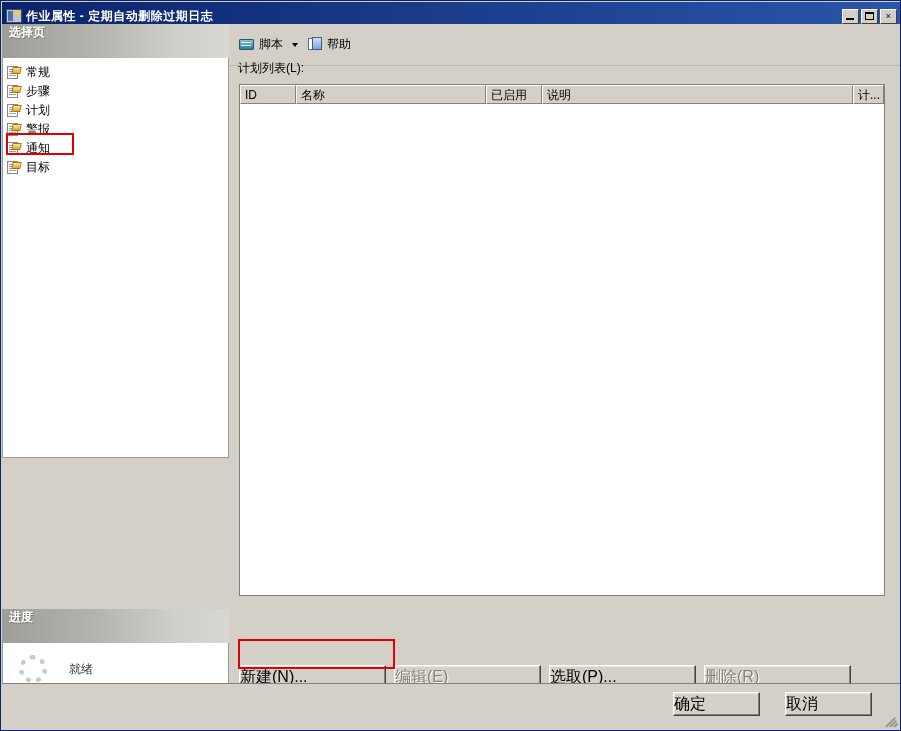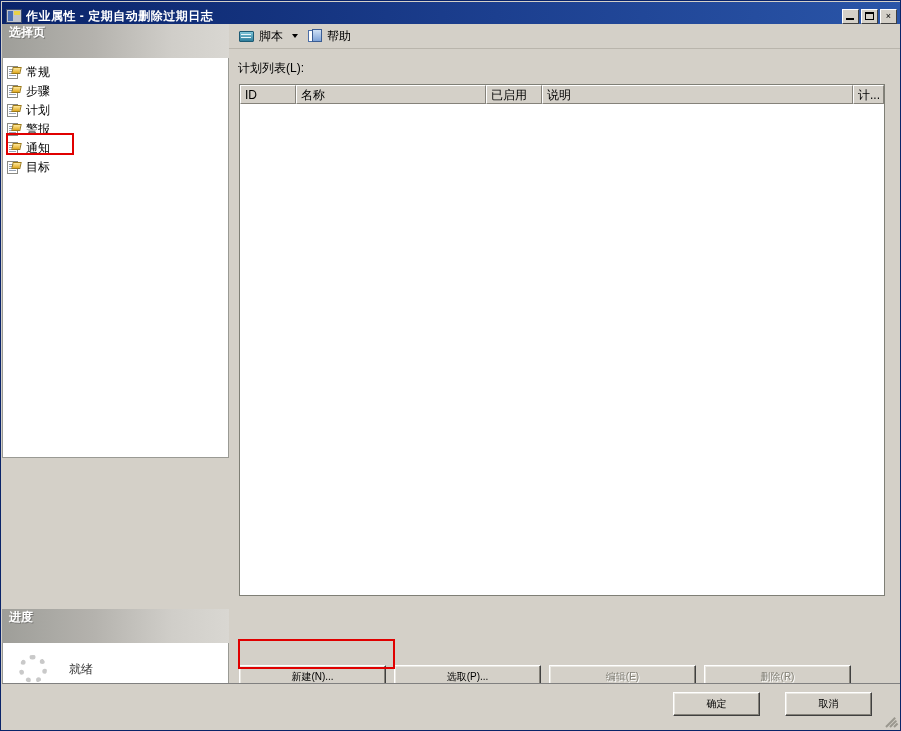--- a/index.html
+++ b/index.html
@@ -217,21 +217,21 @@
   .content {
     position: absolute;
     left: 228px; top: 23px;
     width: 672px; height: 660px;
     background: #d4d0c8;
     box-sizing: border-box;
   }
   .toolbar {
     position: absolute;
     left: 0; top: 0;
-    width: 672px; height: 25px;
+    width: 672px; height: 42px;
     display: flex;
     align-items: center;
     padding-left: 6px;
     box-sizing: border-box;
     border-bottom: 1px solid #b9b5ac;
   }
   .tb-item { display: flex; align-items: center; height: 20px; padding: 0 4px; cursor: default; }
   .tb-label { font-size: 12px; margin-left: 4px; }
   .tb-arrow {
     width: 0; height: 0;
@@ -302,22 +302,21 @@
   .btn-row {
     position: absolute;
     left: 10px; top: 641px;
     width: 646px;
     display: flex;
     gap: 8px;
   }
   .btn {
     height: 23px;
     line-height: 21px;
-    text-align: center;
-    font-size: 10px;
+    font-size: 16px;
     background: #d4d0c8;
     border-top: 1px solid #ffffff;
     border-left: 1px solid #ffffff;
     border-right: 1px solid #404040;
     border-bottom: 1px solid #404040;
     box-shadow: inset -1px -1px 0 #85827a, inset 1px 1px 0 #e9e7e1;
     box-sizing: border-box;
     cursor: default;
     flex: none;
     color: #000;
@@ -474,22 +473,22 @@
         <div class="col" style="width:190px">名称</div>
         <div class="col" style="width:56px">已启用</div>
         <div class="col" style="width:311px">说明</div>
         <div class="col" style="width:31px">计...</div>
       </div>
       <div class="grid-body"></div>
     </div>
 
     <div class="btn-row">
       <div class="btn btn-w">新建(N)...</div>
+      <div class="btn btn-w disabled">编辑(E)</div>
       <div class="btn btn-w">选取(P)...</div>
-      <div class="btn btn-w disabled">编辑(E)</div>
       <div class="btn btn-w disabled">删除(R)</div>
     </div>
   </div>
 
   <div class="red-box" id="hl-new"></div>
 
   <div class="sep-line"></div>
 
   <div class="bottombar">
     <div class="btn btn-ok">确定</div>

